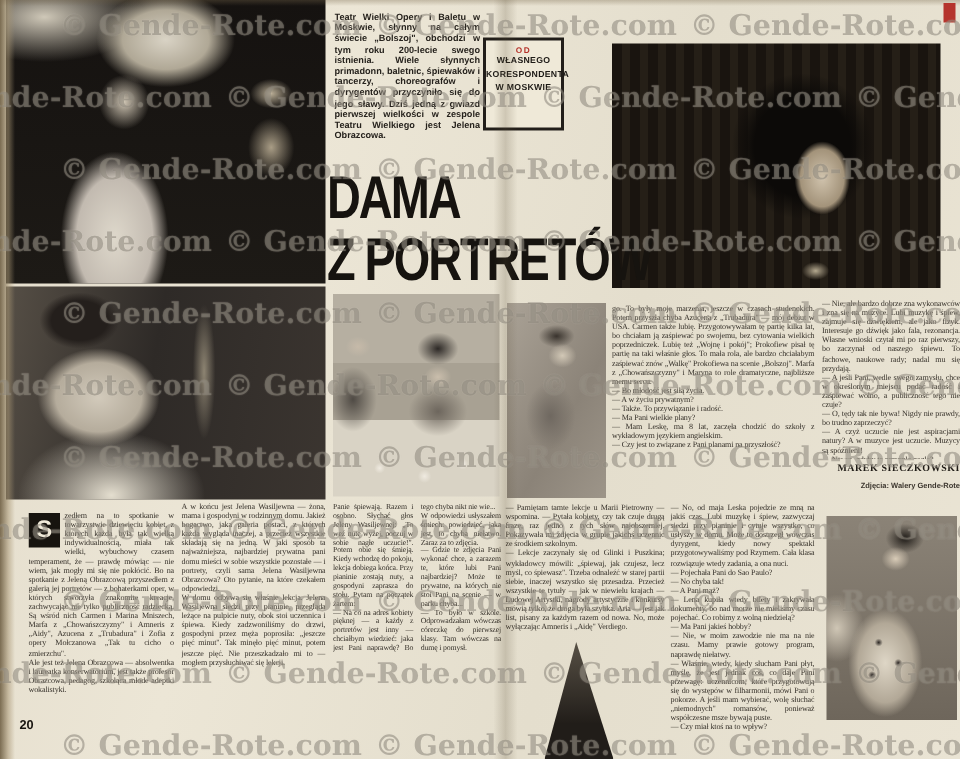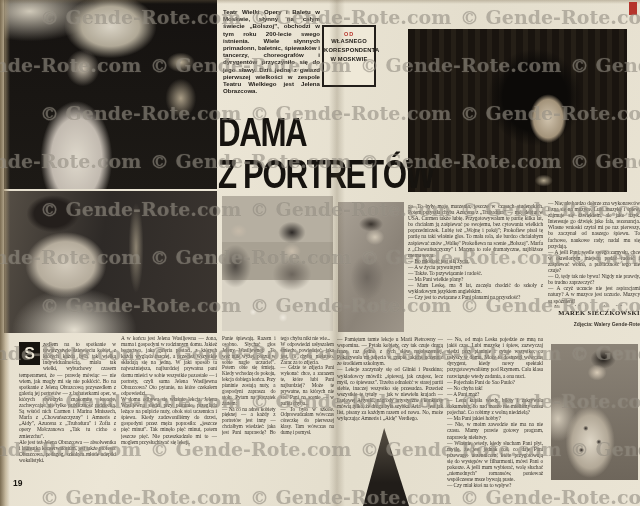--- a/index.html
+++ b/index.html
@@ -156,21 +156,21 @@
 — Czy miał ktoś na to wpływ?</div>
   <div class="col" style="left:548px;top:200px;width:92px;height:106px;">— Nie, ale bardzo dobrze zna wykonawców i zna się na muzyce. Lubi muzykę i śpiew, zajmuje się dźwiękiem, ale jako fizyk. Interesuje go dźwięk jako fala, rezonancja. Własne wnioski czytał mi po raz pierwszy, bo zaczynał od naszego śpiewu. To fachowe, naukowe rady; nadal mu się przydają.
 — A jeśli Pani, wedle swego zamysłu, chce w określonym miejscu podać radość i zaśpiewać wolno, a publiczność tego nie czuje?
 — O, tędy tak nie bywa! Nigdy nie prawdy, bo trudno zaprzeczyć?
 — A czyż uczucie nie jest aspiracjami natury? A w muzyce jest uczucie. Muzycy są spóźnieni!
 — Nawet, gdyby to przyszło nagle?
 — Słuch już będzie. Nawet wtedy!</div>
 
   <div class="abs author">MAREK SIECZKOWSKI</div>
   <div class="abs credit">Zdjęcia:  Walery  Gende-Rote</div>
-  <div class="abs pagenum">19</div>
+  <div class="abs pagenum">20</div>
 
   <div class="abs edge-left"></div>
   <div class="abs edge-top"></div>
   <div class="abs gutter"></div>
   <div class="abs red-mark"></div>
 
   <div class="abs" id="wm-layer">
       <span class="wm" style="left: 40px; top: 6px;">© Gende-Rote.com</span>
       <span class="wm" style="left: 250px; top: 6px;">© Gende-Rote.com</span>
       <span class="wm" style="left: 460px; top: 6px;">© Gende-Rote.com</span>

